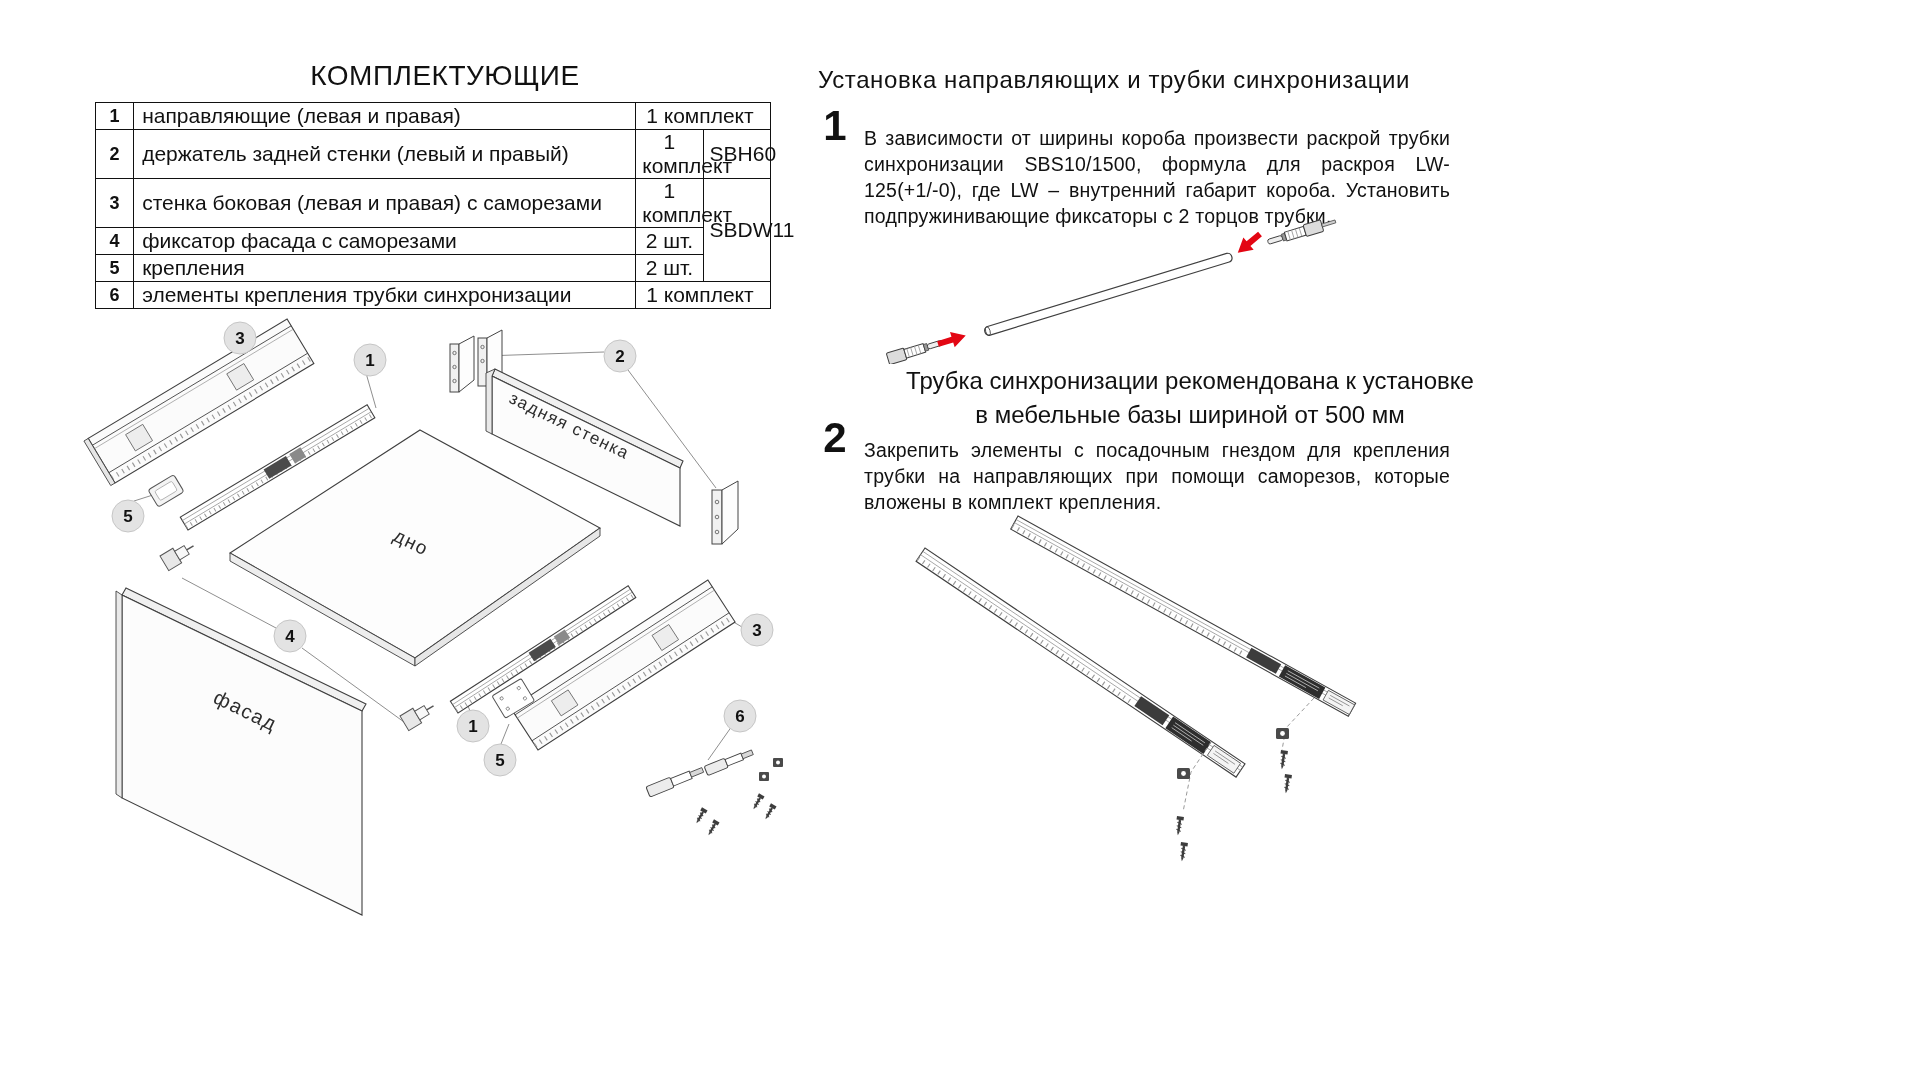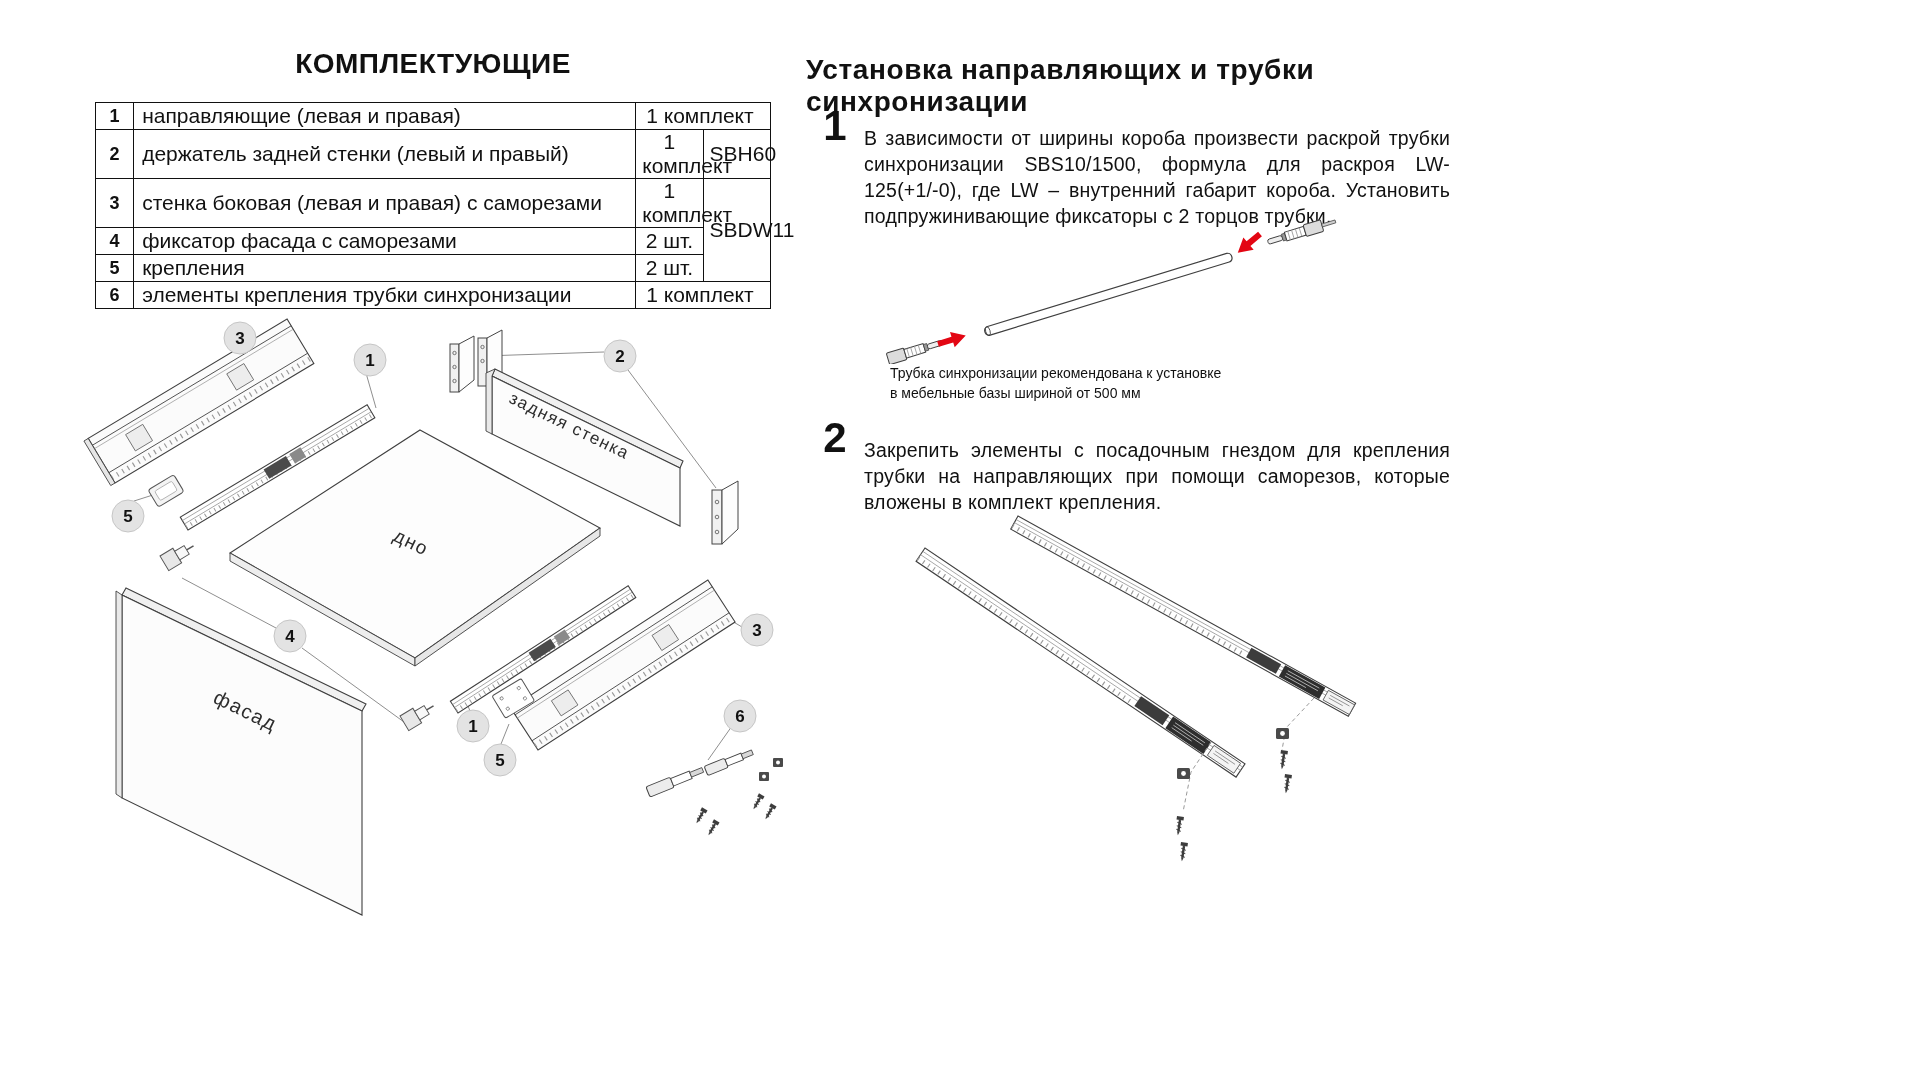--- a/index.html
+++ b/index.html
@@ -1,38 +1,38 @@
 <!DOCTYPE html>
 <html><head>
 <meta charset="utf-8">
 <style>
   html,body{margin:0;padding:0}
   body{
     position:relative;width:1924px;height:1082px;background:#ffffff;
     font-family:"Liberation Sans",sans-serif;color:#111;overflow:hidden;
   }
   .abs{position:absolute}
-  .section-title{font-weight:700;margin:0}
+  .section-title{font-weight:400;margin:12px}
   #title-left{left:95px;top:48px;width:676px;text-align:center;font-size:28px;letter-spacing:.5px}
-  #title-right{left:806px;top:54px;width:690px;font-size:28px;letter-spacing:.6px}
+  #title-right{left:806px;top:54px;width:690px;font-size:24px;letter-spacing:.6px}
 
   table.parts{position:absolute;left:95px;top:102px;border-collapse:collapse;table-layout:fixed;width:676px}
   .parts td{border:1px solid #111;font-size:21px;height:26px;padding:0 6px;vertical-align:middle}
   .parts td.num{width:33px;text-align:center;font-weight:700;font-size:18px;padding:0}
   .parts td.name{width:432px;padding-left:8px}
   .parts td.qty{width:103px;text-align:center}
   .parts td.qty.span2{text-align:left;padding-left:10px}
   .parts td.code{width:108px;text-align:right}
 
   .step{display:flex;gap:12px;align-items:flex-start}
   .step .n{font-size:42px;font-weight:700;line-height:.95;width:34px;flex:none;text-align:center}
   .step p{font-size:19.5px;line-height:1.33;text-align:justify;letter-spacing:.2px;margin:20px 0 0}
   #step1{left:818px;top:106px;width:632px}
   #step2{left:818px;top:418px;width:632px}
-  #tube-note{left:890px;top:364px;width:600px;text-align:left;font-size:14px;line-height:1.42}
+  #tube-note{left:890px;top:364px;width:600px;text-align:center;font-size:24px;line-height:1.42}
 
   svg text{font-family:"Liberation Sans",sans-serif}
   svg text.diagram-label{fill:#2d2d2d;letter-spacing:1.5px}
   svg text.callout-num{font-size:17px;font-weight:700;fill:#111}
 </style>
 </head>
 <body>
 
 <h1 class="abs section-title" id="title-left">КОМПЛЕКТУЮЩИЕ</h1>
 

